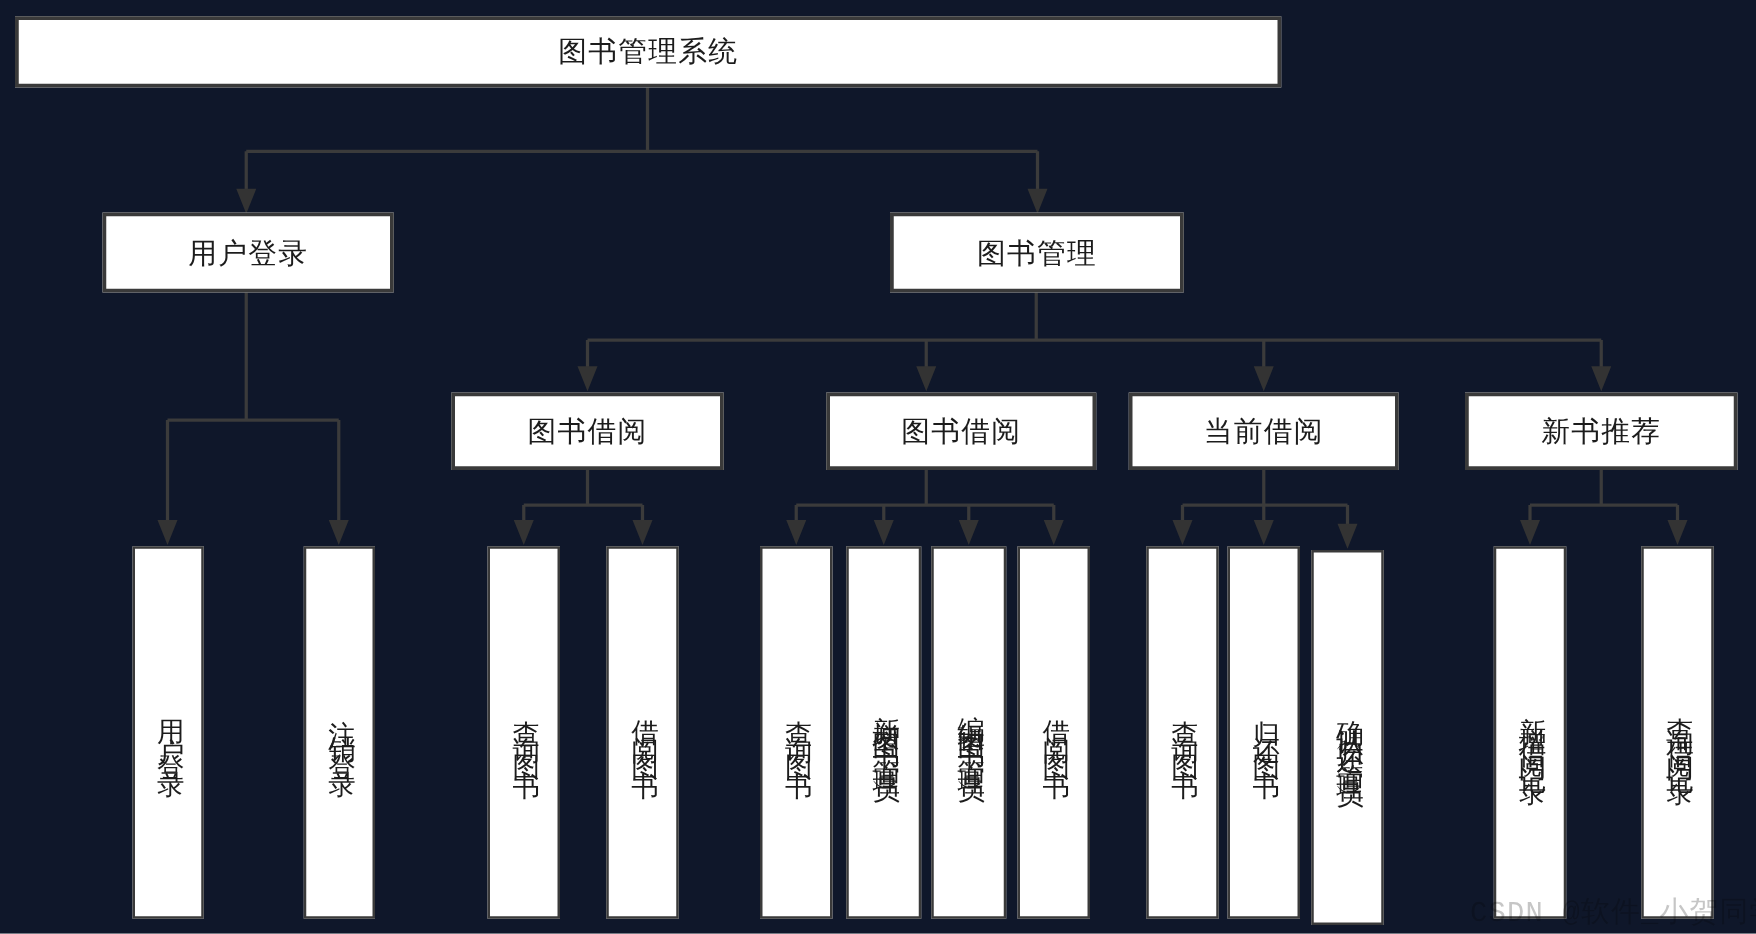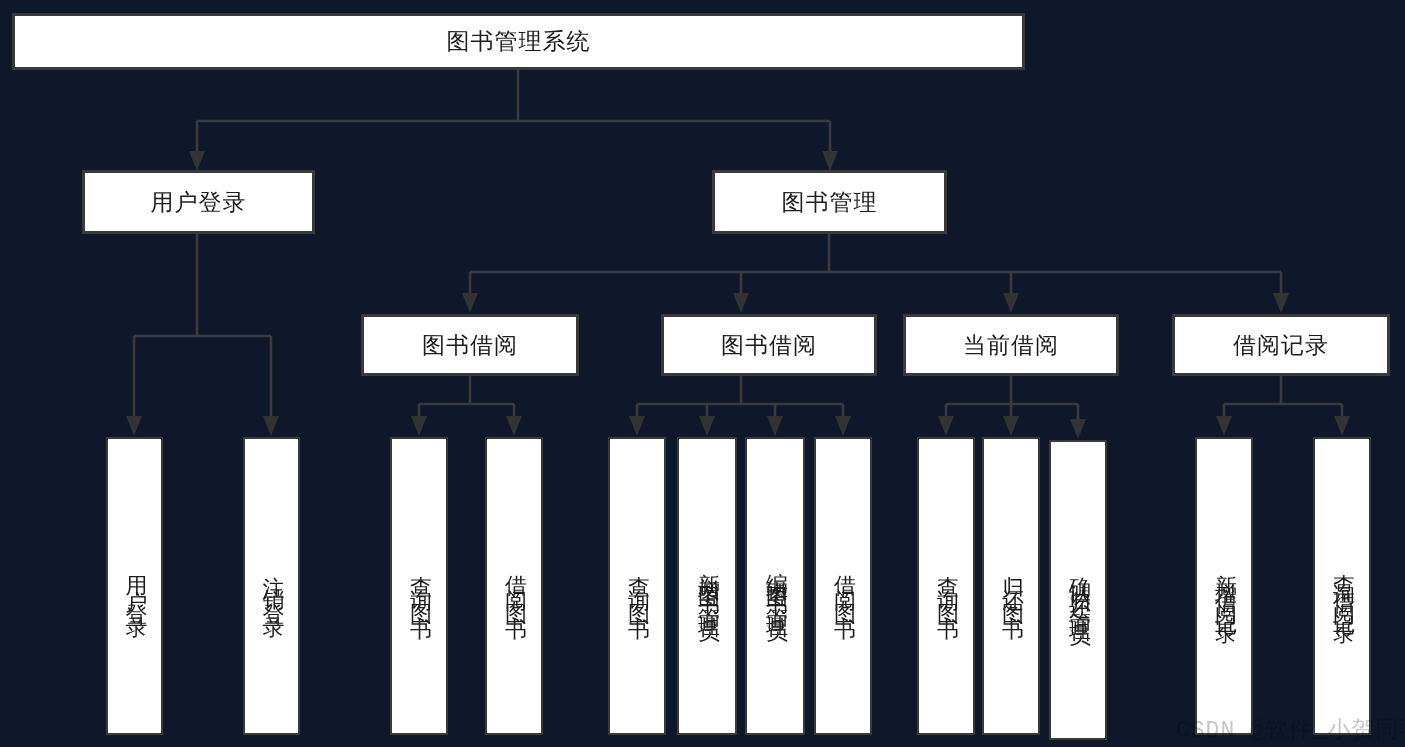--- a/index.html
+++ b/index.html
@@ -121,21 +121,21 @@
   </svg>
 
   <div class="box" style="left:12px; top:13px; width:1013px; height:57px;">图书管理系统</div>
 
   <div class="box" style="left:82px; top:170px; width:233px; height:64px;">用户登录</div>
   <div class="box" style="left:712px; top:170px; width:235px; height:64px;text-align:center;">图书管理</div>
 
   <div class="box" style="left:361px; top:314px; width:218px; height:62px;">图书借阅</div>
   <div class="box" style="left:633px; top:314px; width:216px; height:62px;margin-left:28px;">图书借阅</div>
   <div class="box" style="left:903px; top:314px; width:216px; height:62px;text-align:center;">当前借阅</div>
-  <div class="box" style="left:1172px; top:314px; width:218px; height:62px;">借阅记录</div>
+  <div class="box" style="left:1172px; top:314px; width:218px; height:62px;">新书推荐</div>
 
   <div class="box leaf" style="left:106px; top:437px; width:57px; height:298px;">
     <span class="v-label" style="letter-spacing: 14px;">用户登录</span>
   </div>
   <div class="box leaf" style="left:243px; top:437px; width:57px; height:298px;">
     <span class="v-label" style="letter-spacing: 14px;">注销登录</span>
   </div>
 
   <div class="box leaf" style="left:390px; top:437px; width:58px; height:298px;">
     <span class="v-label" style="letter-spacing: 14px;">查询图书</span>

